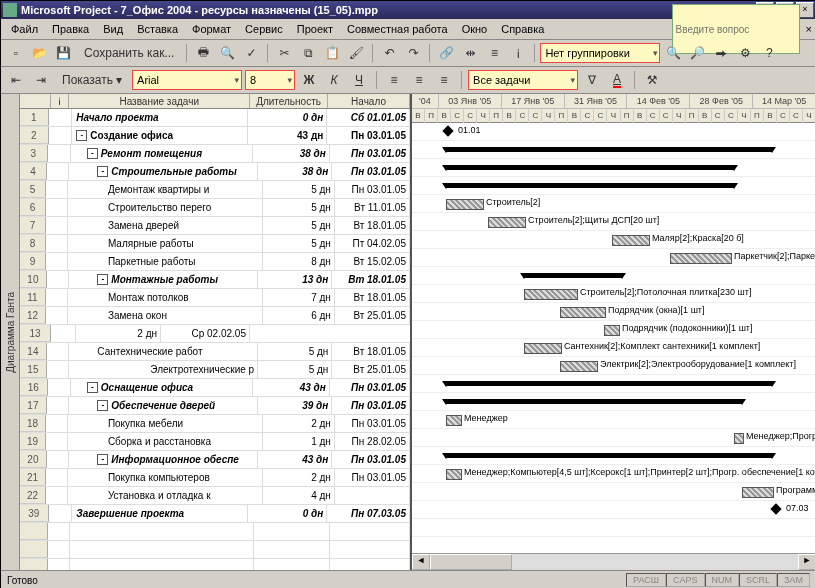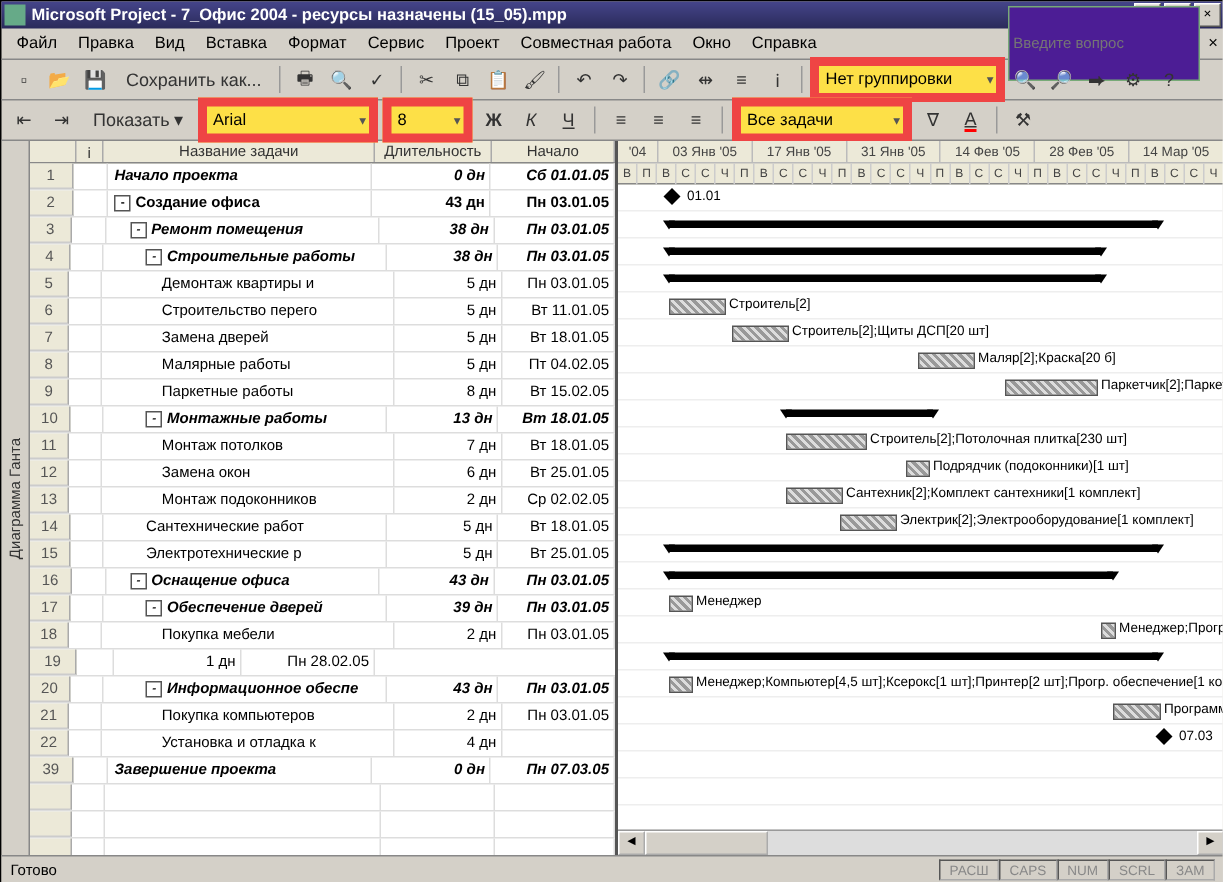--- a/index.html
+++ b/index.html
@@ -3,26 +3,26 @@
 <meta charset="utf-8">
 <style>
 html,body{margin:0;padding:0;font-family:Tahoma,Arial,sans-serif;font-size:11px;background:#d4d0c8;overflow:hidden}
 .app{width:815px;height:588px;background:#d4d0c8;display:flex;flex-direction:column;position:relative;border:1px solid #000}
 .titlebar{height:18px;background:linear-gradient(#45458a,#2a2a5a);color:#fff;display:flex;align-items:center;padding:0 2px;font-size:11px}
 .titlebar .icon{width:14px;height:14px;background:#6a8;margin-right:4px}
 .titlebar .title{flex:1;font-weight:bold}
 .titlebar .winbtn{width:16px;height:14px;background:#d4d0c8;border:1px solid #fff;border-right-color:#555;border-bottom-color:#555;margin-left:2px;font-size:9px;text-align:center;line-height:12px;color:#000}
 .menubar{height:20px;display:flex;align-items:center;padding:0 4px;gap:2px;border-bottom:1px solid #888}
 .menubar span{padding:2px 6px;cursor:default}
-.menubar .ask{margin-left:auto;width:120px;height:16px;background:#4c1d95;border:1px solid #7a7;padding:16px 3px;color:#888;font-size:10px}
+.menubar .ask{margin-left:auto;width:120px;height:16px;background:#fef9c3;border:1px solid #7a7;padding:16px 3px;color:#888;font-size:10px}
 .toolbar{height:26px;display:flex;align-items:center;padding:0 4px;gap:2px;border-bottom:1px solid #888}
 .tbtn{width:20px;height:20px;border:1px solid transparent;display:inline-flex;align-items:center;justify-content:center;font-size:12px;color:#333}
 .sep{width:1px;height:18px;background:#999;margin:0 3px}
 .savebtn{padding:0 6px;height:20px;display:flex;align-items:center;gap:3px}
-.combo{height:18px;background:#fde047;border:6px solid #ef4444;padding:0 14px 0 4px;display:inline-flex;align-items:center;position:relative;font-size:11px}
+.combo{height:18px;background:#fef9c3;border:1px solid #ef4444;padding:0 14px 0 4px;display:inline-flex;align-items:center;position:relative;font-size:11px}
 .combo::after{content:"▾";position:absolute;right:2px;font-size:9px;color:#555}
 .toolbar2{height:26px;display:flex;align-items:center;padding:0 4px;gap:3px;border-bottom:1px solid #888}
 .main{flex:1;display:flex;overflow:hidden}
 .sidetab{width:18px;background:#d4d0c8;border-right:1px solid #888;display:flex;align-items:center;justify-content:center}
 .sidetab span{writing-mode:vertical-rl;transform:rotate(180deg);font-size:10px;color:#333}
 .sheet{flex:1;display:flex;overflow:hidden;background:#fff}
 .lefttbl{width:390px;border-right:2px solid #555;display:flex;flex-direction:column;overflow:hidden}
 .righttbl{flex:1;overflow:hidden;position:relative;background:#fff}
 .hdrrow{display:flex;height:28px;background:#ece9d8;border-bottom:1px solid #888}
 .hdrcell{border-right:1px solid #aaa;display:flex;align-items:center;justify-content:center;font-size:10px;color:#333}
@@ -271,39 +271,36 @@
               <div class="datacell" style="width: 18px;"></div>
               <div class="datacell namecell indent3" style="width: 182px;">
                 <span>Замена окон</span>
               </div>
               <div class="datacell durcell">6 дн</div>
               <div class="datacell startcell">Вт 25.01.05</div>
             </div>
             <div class="datarow">
               <div class="rownum">13</div>
               <div class="datacell" style="width: 18px;"></div>
-              <div class="datacell namecell indent3" style="width: 182px;">
-                <span>Монтаж подоконников</span>
-              </div>
               <div class="datacell durcell">2 дн</div>
               <div class="datacell startcell">Ср 02.02.05</div>
             </div>
             <div class="datarow">
               <div class="rownum">14</div>
               <div class="datacell" style="width: 18px;"></div>
               <div class="datacell namecell indent2" style="width: 182px;">
                 <span>Сантехнические работ</span>
               </div>
               <div class="datacell durcell">5 дн</div>
               <div class="datacell startcell">Вт 18.01.05</div>
             </div>
             <div class="datarow">
               <div class="rownum">15</div>
               <div class="datacell" style="width: 18px;"></div>
-              <div class="datacell namecell indent2" style="width: 182px;">
+              <div class="datacell namecell indent2" style="width: 182px; justify-content: flex-end;">
                 <span>Электротехнические р</span>
               </div>
               <div class="datacell durcell">5 дн</div>
               <div class="datacell startcell">Вт 25.01.05</div>
             </div>
             <div class="datarow">
               <div class="rownum">16</div>
               <div class="datacell" style="width: 18px;"></div>
               <div class="datacell namecell indent1 bold italic" style="width: 182px;">
                 <span class="toggle">-</span>
@@ -327,20 +324,23 @@
               <div class="datacell" style="width: 18px;"></div>
               <div class="datacell namecell indent3" style="width: 182px;">
                 <span>Покупка мебели</span>
               </div>
               <div class="datacell durcell">2 дн</div>
               <div class="datacell startcell">Пн 03.01.05</div>
             </div>
             <div class="datarow">
               <div class="rownum">19</div>
               <div class="datacell" style="width: 18px;"></div>
+              <div class="datacell namecell indent3" style="width: 182px;">
+                <span>Сборка и расстановка</span>
+              </div>
               <div class="datacell durcell">1 дн</div>
               <div class="datacell startcell">Пн 28.02.05</div>
             </div>
             <div class="datarow">
               <div class="rownum">20</div>
               <div class="datacell" style="width: 18px;"></div>
               <div class="datacell namecell indent2 bold italic" style="width: 182px;">
                 <span class="toggle">-</span>
                 <span>Информационное обеспе</span>
               </div>
@@ -474,20 +474,24 @@
               <div class="glabel" style="left: 322px;">Паркетчик[2];Паркет[180 кв.</div>
             </div>
             <div class="grow">
               <div class="sumbar" style="left: 112px; width: 98px;"></div>
             </div>
             <div class="grow">
               <div class="bar" style="left: 112px; width: 52px;"></div>
               <div class="glabel" style="left: 168px;">Строитель[2];Потолочная плитка[230 шт]</div>
             </div>
             <div class="grow">
+              <div class="bar" style="left: 148px; width: 44px;"></div>
+              <div class="glabel" style="left: 196px;">Подрядчик (окна)[1 шт]</div>
+            </div>
+            <div class="grow">
               <div class="bar" style="left: 192px; width: 14px;"></div>
               <div class="glabel" style="left: 210px;">Подрядчик (подоконники)[1 шт]</div>
             </div>
             <div class="grow">
               <div class="bar" style="left: 112px; width: 36px;"></div>
               <div class="glabel" style="left: 152px;">Сантехник[2];Комплект сантехники[1 комплект]</div>
             </div>
             <div class="grow">
               <div class="bar" style="left: 148px; width: 36px;"></div>
               <div class="glabel" style="left: 188px;">Электрик[2];Электрооборудование[1 комплект]</div>

